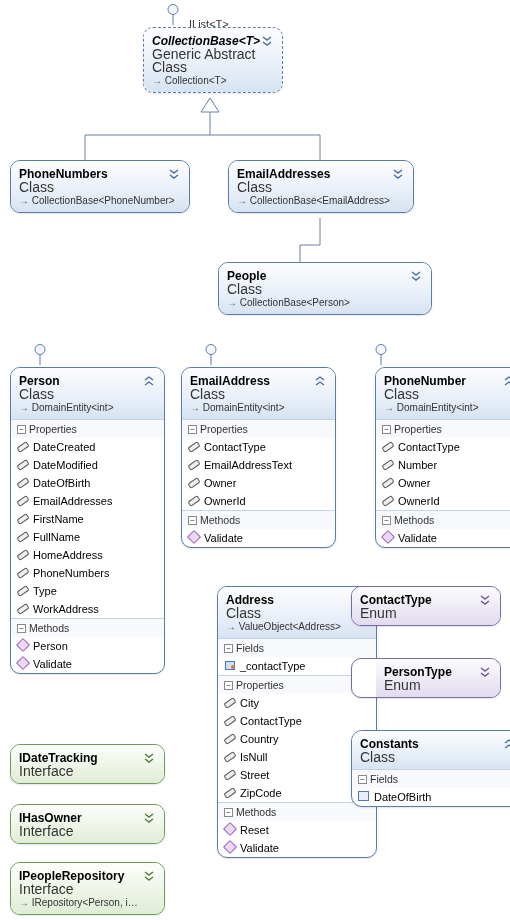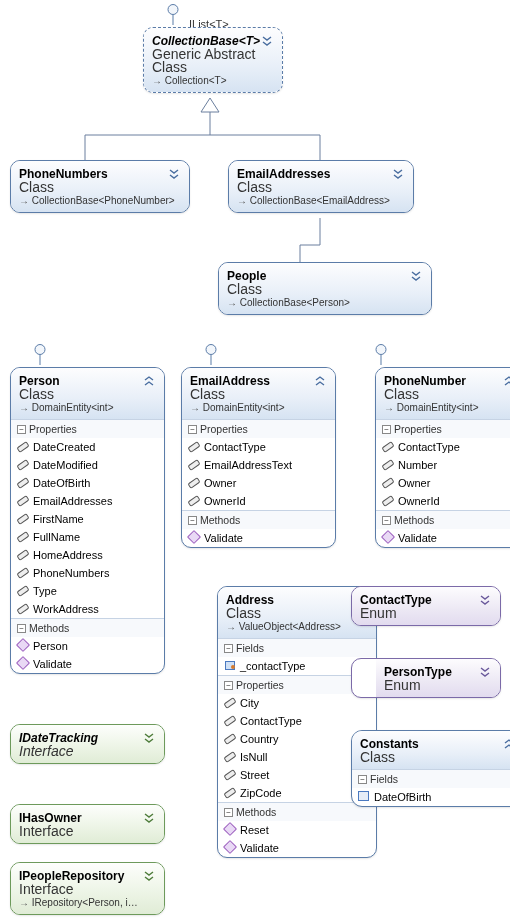--- a/index.html
+++ b/index.html
@@ -442,21 +442,21 @@
     <div class="sect-head">
         <span class="toggle">−</span>
         <span>Fields</span>
       </div>
     <div id="constants-fields">
         <div class="member"><span class="icon icon-const"></span><span>DateOfBirth</span></div>
       </div>
   </div>
 </div>
 
-<div class="class-box green" style="left:10px; top:724px; width:155px;font-style:italic;">
+<div class="class-box green" style="left:10px; top:744px; width:155px;">
   <div class="header">
     <div class="title">IDateTracking</div>
     <div class="kind">Interface</div>
     <div class="chevrons">
       <svg viewBox="0 0 14 14">
           <path d="M3 3l4 3 4-3M3 8l4 3 4-3" fill="none" stroke="currentColor" stroke-width="1.4"></path>
         </svg>
     </div>
   </div>
 </div>

